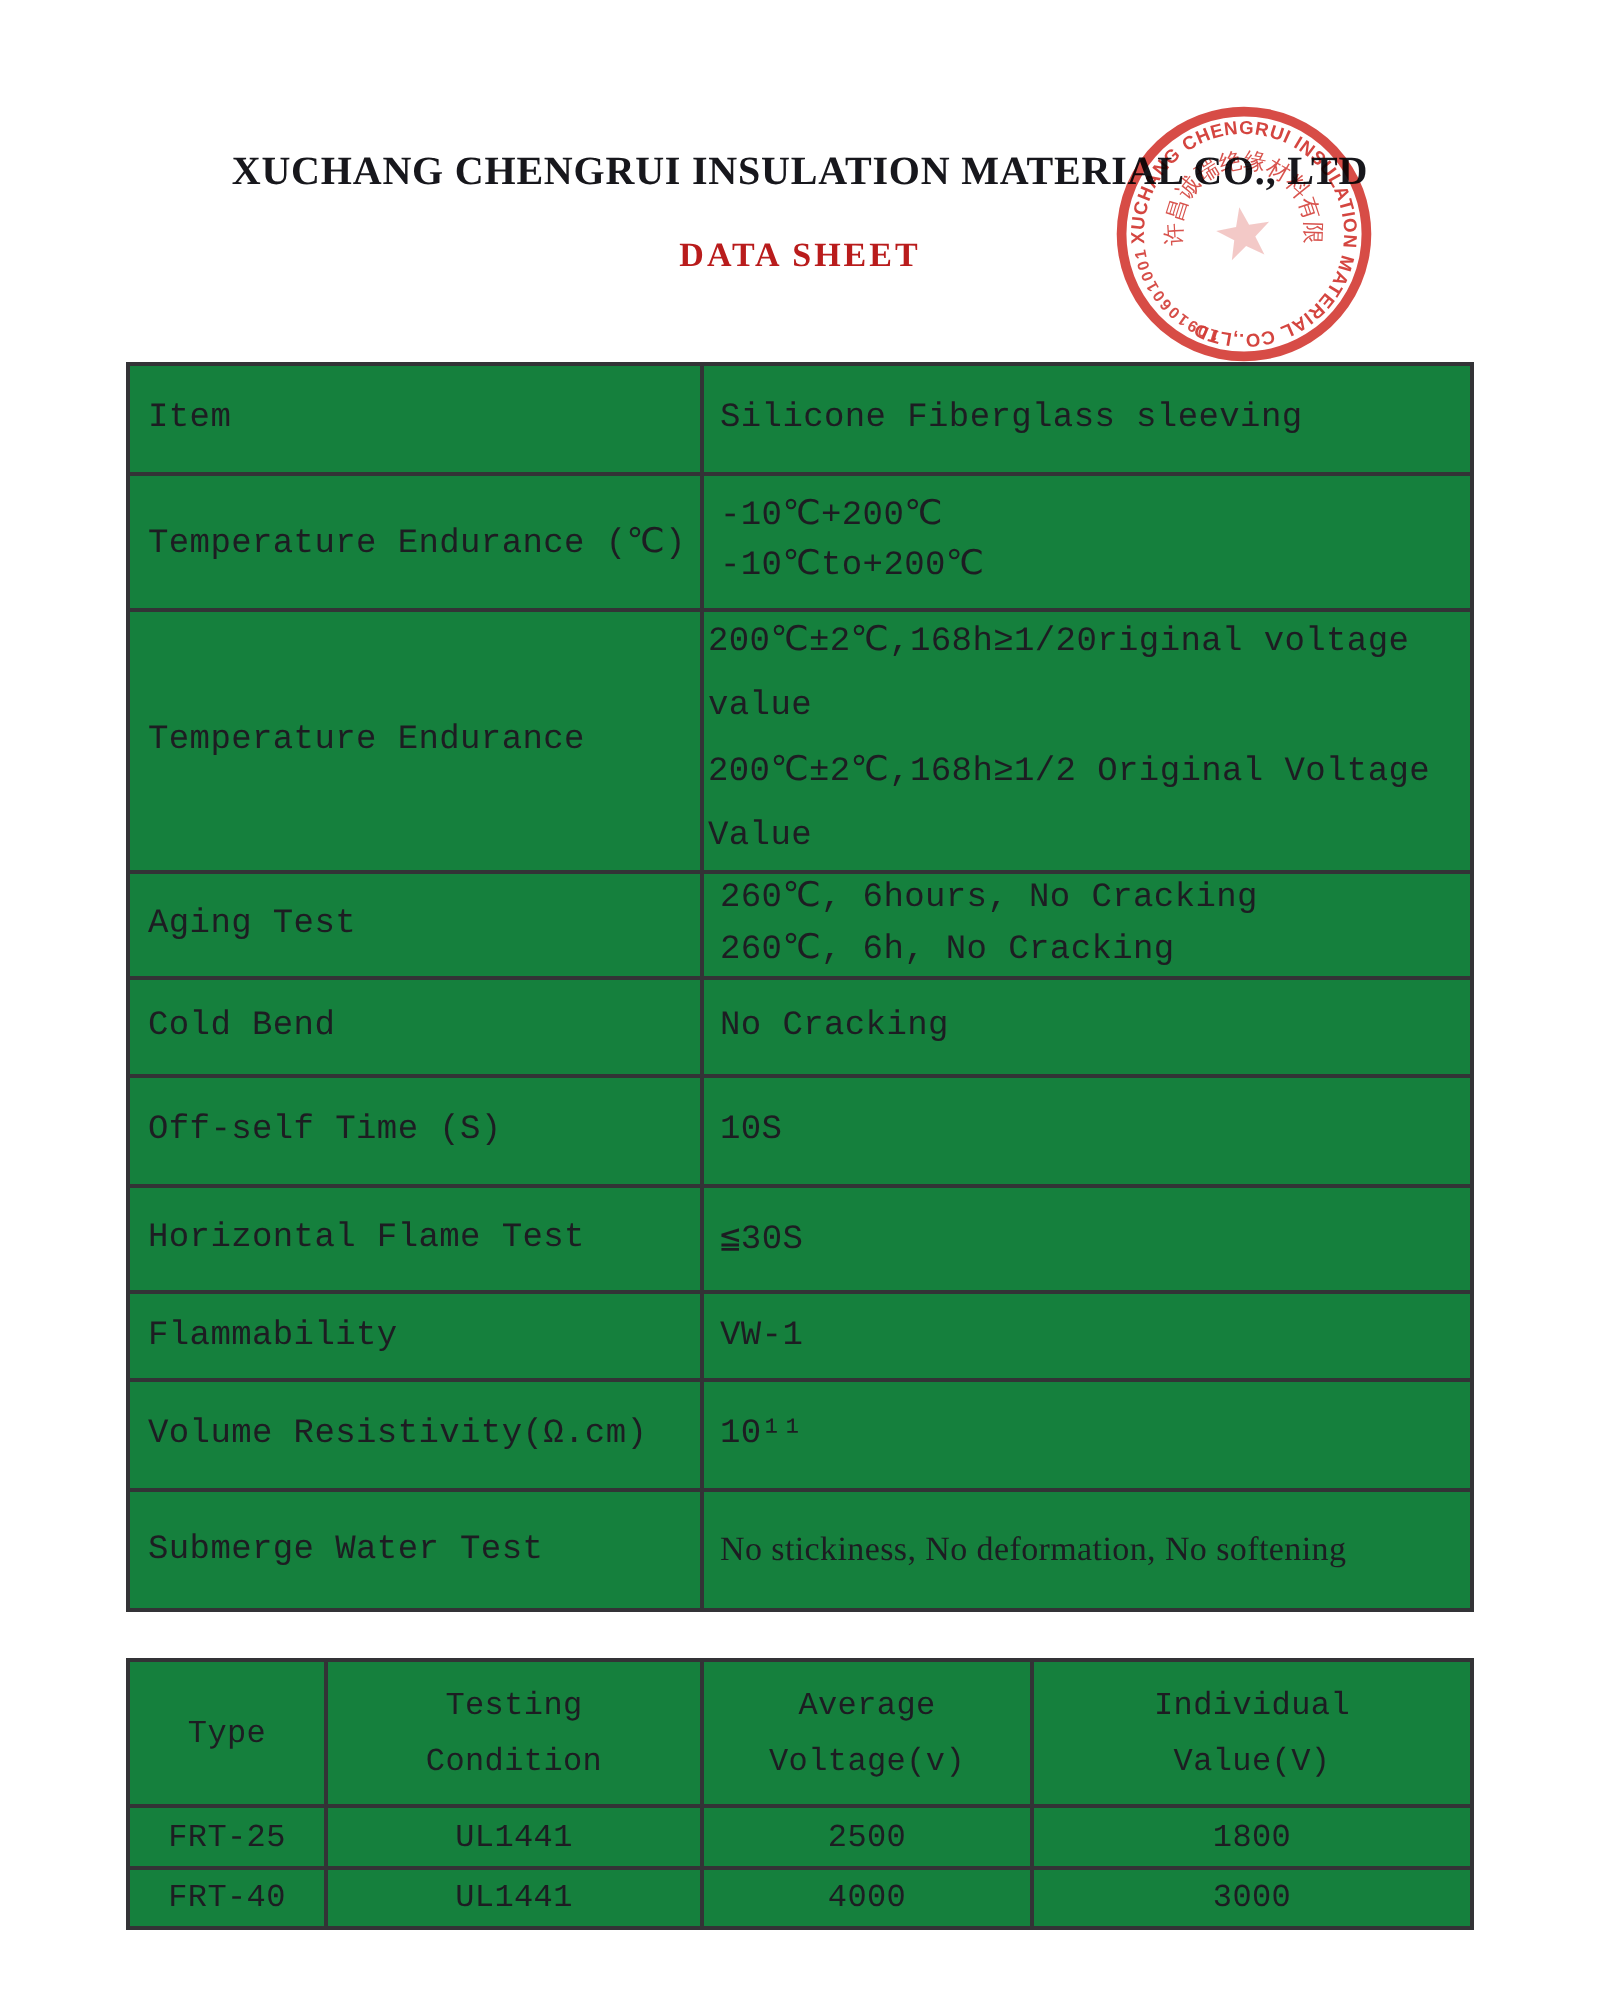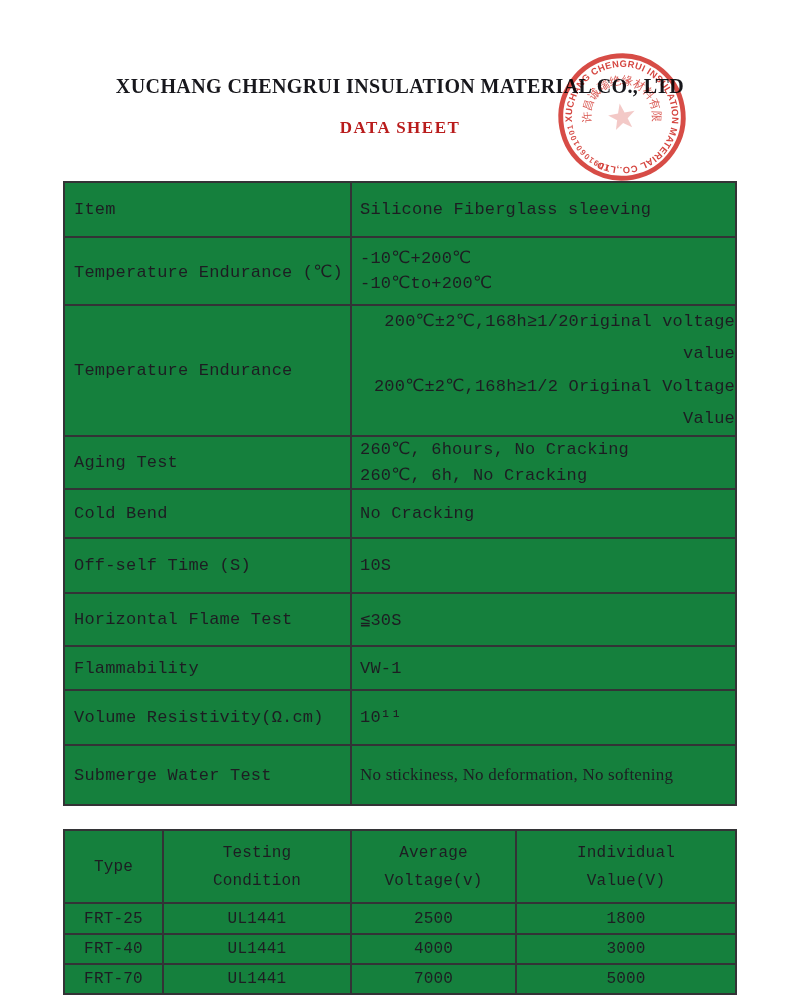--- a/index.html
+++ b/index.html
@@ -26,21 +26,21 @@
   
   table{border-collapse:collapse;table-layout:fixed;background:#15803d;}
   .spec-table{position:absolute;left:63px;top:181px;width:672px;}
   .spec-table td{
     border:2px solid #333336;vertical-align:middle;
     font-size:17px;letter-spacing:.2px;padding:0 0 0 9px;overflow:hidden;
   }
   .spec-table td.lbl{padding-left:9px;}
   .spec-table td.val{padding-left:8px;}
   .two-line div{line-height:1.5;}
-  .small-val{font-size:14px;text-align:right;padding-left:2px !important;}
+  .small-val{font-size:14px;text-align:left;padding-left:2px !important;}
   .small-val div{line-height:1.9;}
   .serif-val{font-family:"Liberation Serif","DejaVu Serif",serif;font-size:13.5px;letter-spacing:0;}
   .volt-table{position:absolute;left:63px;top:829px;width:672px;}
   .volt-table th,.volt-table td{
     border:2px solid #333336;text-align:center;vertical-align:middle;
     font-weight:normal;font-size:16px;letter-spacing:.2px;padding:0;
   }
   .volt-table th{line-height:1.75;}
   .hdr-line{display:block;}
 </style>
@@ -159,20 +159,14 @@
       <td>UL1441</td>
       <td>2500</td>
       <td>1800</td>
     </tr>
     <tr style="height:30px">
       <td>FRT-40</td>
       <td>UL1441</td>
       <td>4000</td>
       <td>3000</td>
     </tr>
-    <tr style="height:30px">
-      <td>FRT-70</td>
-      <td>UL1441</td>
-      <td>7000</td>
-      <td>5000</td>
-    </tr>
   </tbody>
 </table>
 
 </body></html>

